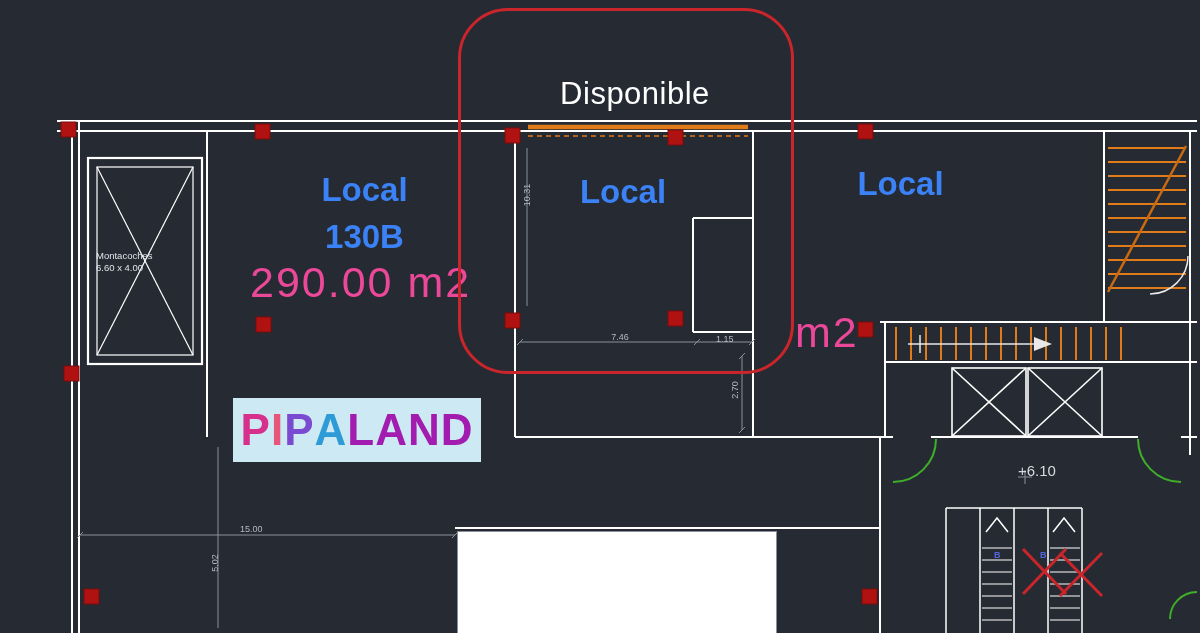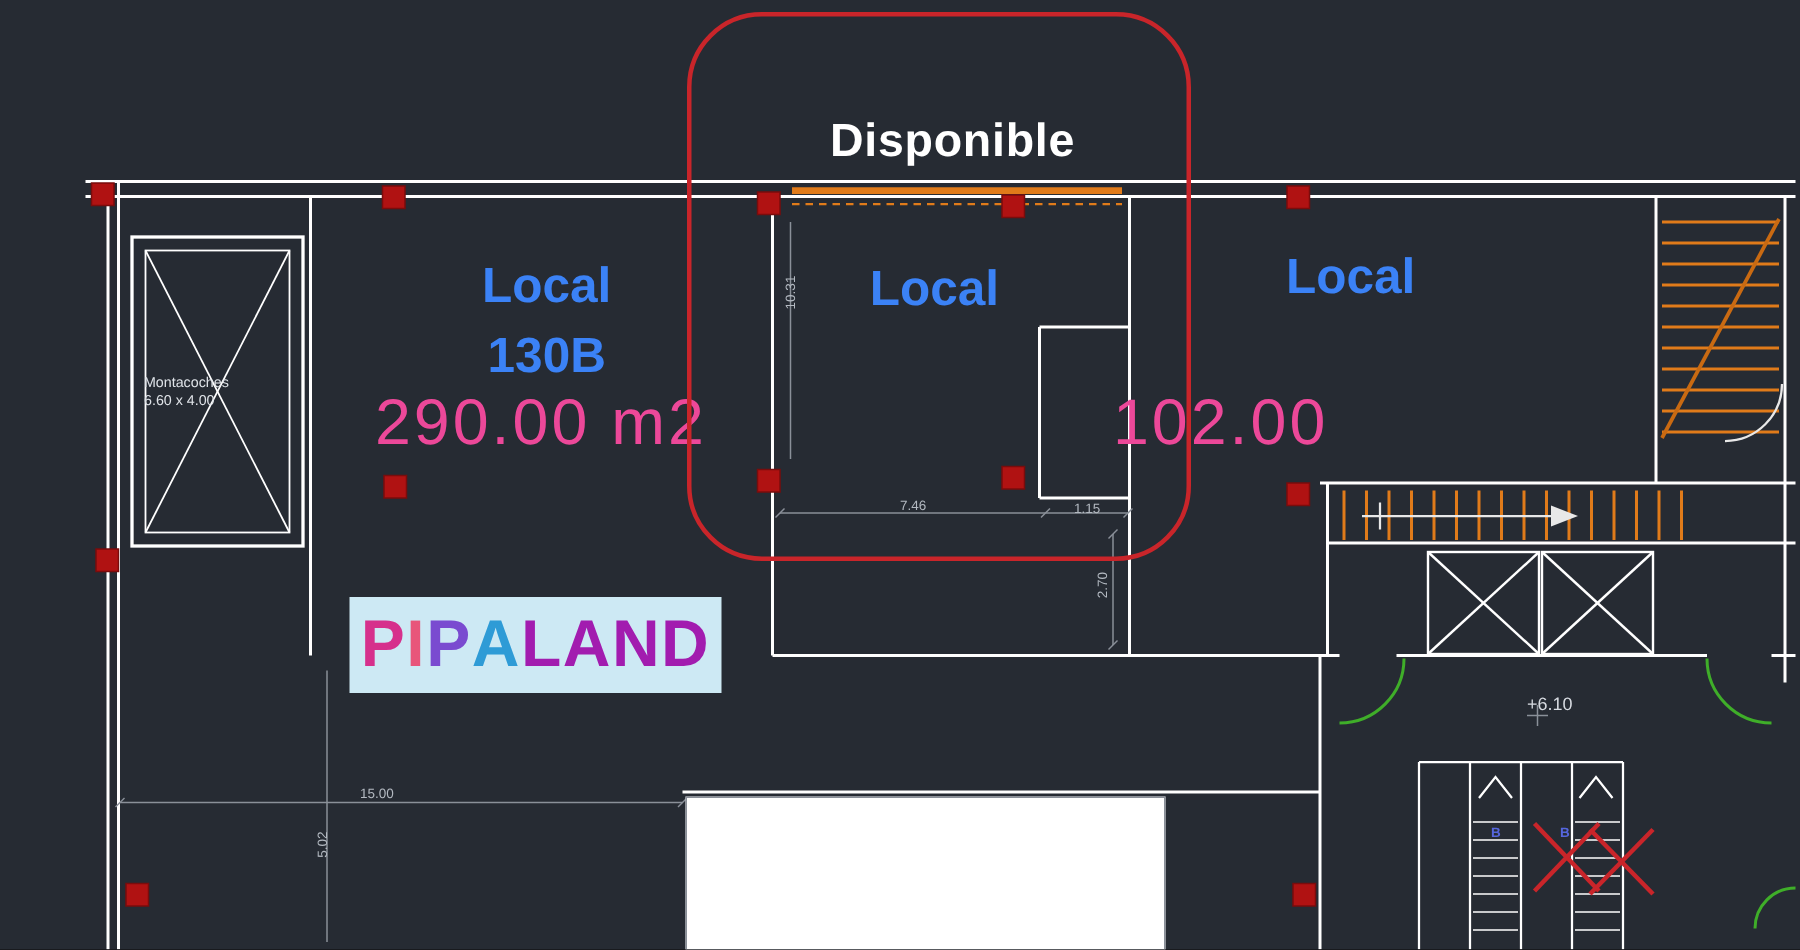--- a/index.html
+++ b/index.html
@@ -5,26 +5,26 @@
   html,body{margin:0;padding:0;background:#111;}
   #canvas{
     position:relative;width:1200px;height:633px;overflow:hidden;
     background:#262b33;
     font-family:"Liberation Sans", sans-serif;
   }
   .abs{position:absolute;}
   svg{position:absolute;left:0;top:0;}
   .unit-label{color:#3b82f6;font-weight:bold;font-size:33px;line-height:47px;text-align:center;z-index:3;}
   .area-text{color:#ec4899;font-size:43px;letter-spacing:2px;white-space:nowrap;z-index:3;font-weight:400;}
-  .disponible{color:#ffffff;font-size:31px;font-weight:700;text-align:center;z-index:5;letter-spacing:0.5px;}
+  .disponible{color:#ffffff;font-size:31px;font-weight:400;text-align:center;z-index:5;letter-spacing:0.5px;}
   .monta{color:#dfe3e8;font-size:9.5px;line-height:12px;z-index:3;}
   .dim{color:#b3b9c1;font-size:9px;z-index:3;white-space:nowrap;}
   .vdim{transform:rotate(-90deg);transform-origin:center;}
   .blue-b{color:#5566dd;font-size:9px;font-weight:bold;z-index:4;}
-  .level{color:#d6dae0;font-size:12px;z-index:4;}
+  .level{color:#d6dae0;font-size:15px;z-index:4;}
   #logo{
     left:233px;top:398px;width:248px;height:64px;background:#cde9f4;
     display:flex;align-items:center;justify-content:center;
     font-size:44px;font-weight:bold;z-index:4;letter-spacing:1px;
   }
   #logo .l1{color:#d6308c;} #logo .l2{color:#e8557a;}
   #logo .l3{color:#7a4bd0;} #logo .l4{color:#2e9bd6;}
   #logo .land{color:#a21caf;}
   #red-highlight{
     left:458px;top:8px;width:330px;height:360px;
@@ -208,36 +208,36 @@
     <span style="display:block">130B</span>
   </div>
   <div class="abs unit-label" style="left:528px;top:168px;width:190px;">
     <span style="display:block">Local</span>
   </div>
   <div class="abs unit-label" style="left:798px;top:160px;width:205px;">
     <span style="display:block">Local</span>
   </div>
 
   <div class="abs area-text" style="left:250px;top:258px;">290.00  m2</div>
-  <div class="abs area-text" style="left:742px;top:258px;">102.00</div>
+  <div class="abs area-text" style="left:795px;top:308px;">m2</div>
 
   <div class="abs monta" style="left:96px;top:250px;width:98px;">
     <span style="display:block">Montacoches</span>
     <span style="display:block">6.60 x 4.00</span>
   </div>
 
   <div id="logo" class="abs">
     <span class="l1">P</span>
       <span class="l2">I</span>
       <span class="l3">P</span>
       <span class="l4">A</span>
       <span class="land">LAND</span>
   </div>
 
-  <div class="abs dim" style="left:600px;top:332px;width:40px;">7.46</div>
+  <div class="abs dim" style="left:600px;top:332px;width:40px;text-align:center;">7.46</div>
   <div class="abs dim" style="left:716px;top:334px;">1.15</div>
   <div class="abs dim vdim" style="left:726px;top:385px;">2.70</div>
   <div class="abs dim" style="left:240px;top:524px;">15.00</div>
   <div class="abs dim vdim" style="left:206px;top:558px;">5.02</div>
   <div class="abs dim vdim" style="left:516px;top:190px;">10.31</div>
   <div class="abs level" style="left:1018px;top:462px;">+6.10</div>
   <div class="abs blue-b" style="left:994px;top:550px;">B</div>
   <div class="abs blue-b" style="left:1040px;top:550px;">B</div>
 
   <div id="red-highlight" class="abs"></div>

